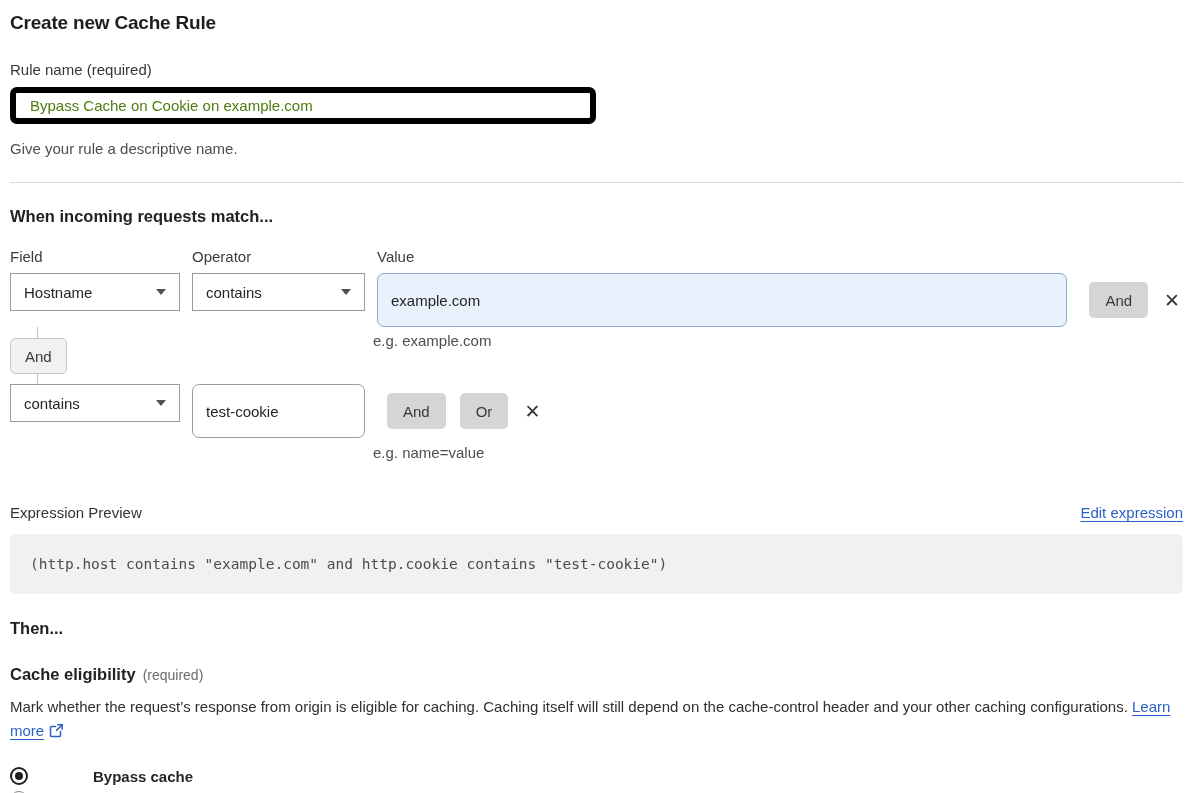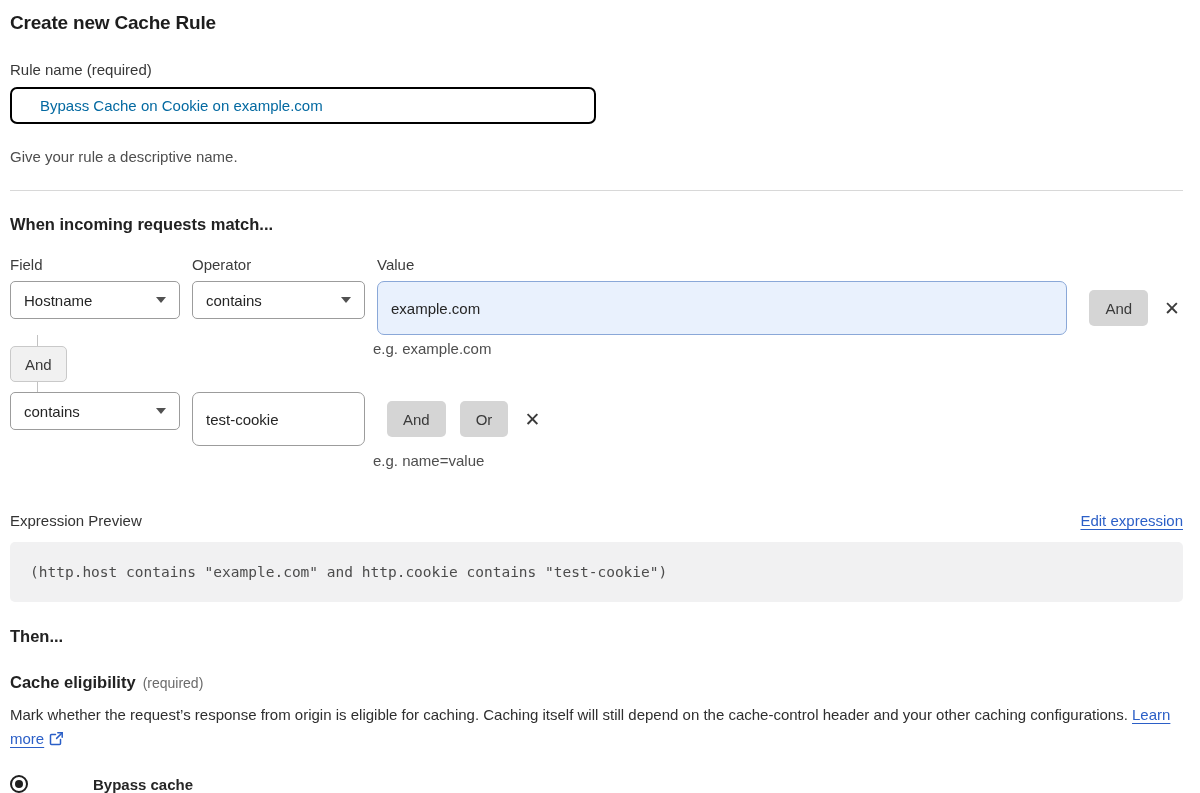--- a/index.html
+++ b/index.html
@@ -10,36 +10,36 @@
     color: #313131;
   }
   .container { padding: 12px 17px 0 10px; }
 
   .page-title { margin: 0; font-size: 19px; font-weight: 700; color: #1d1d1d; letter-spacing: -0.2px; }
 
   .field-label { display: block; margin-top: 27px; font-size: 15px; color: #373737; }
 
   .rule-name-input {
     margin-top: 9px; width: 586px; height: 37px;
-    border: 2px solid #000000; border-radius: 7px;
-    padding: 0 28px; font-size: 15px; color: #0369a1;
+    border: 6px solid #000000; border-radius: 7px;
+    padding: 0 14px; font-size: 15px; color: #4d7c0f;
     font-family: inherit; background: #fff; display: block; outline: none;
   }
-  .helper { margin-top: 24px; font-size: 15px; color: #4e4e4e; }
+  .helper { margin-top: 16px; font-size: 15px; color: #4e4e4e; }
 
   .divider { border: none; border-top: 1px solid #d8d8d8; margin: 25px 0 0 0; }
 
   .section-heading { margin: 24px 0 0; font-size: 16.5px; font-weight: 700; color: #222; }
 
   .match-grid { display: grid; grid-template-columns: 170px 173px 1fr auto; column-gap: 12px; }
   .col-labels { margin-top: 22px; font-size: 15px; color: #3c3c3c; }
   .cond-row { margin-top: 8px; }
 
   .select-box {
-    height: 38px; border: 1px solid #9c9c9c; border-radius: 5px; background: #fff;
+    height: 38px; border: 1px solid #9c9c9c; border-radius: 0; background: #fff;
     display: flex; align-items: center; justify-content: space-between;
     padding: 0 13px; font-size: 15px; color: #252525; cursor: pointer;
   }
   .caret {
     width: 0; height: 0;
     border-left: 5px solid transparent; border-right: 5px solid transparent;
     border-top: 6px solid #515151; margin-left: 8px; flex: none;
   }
 
   .value-input {

